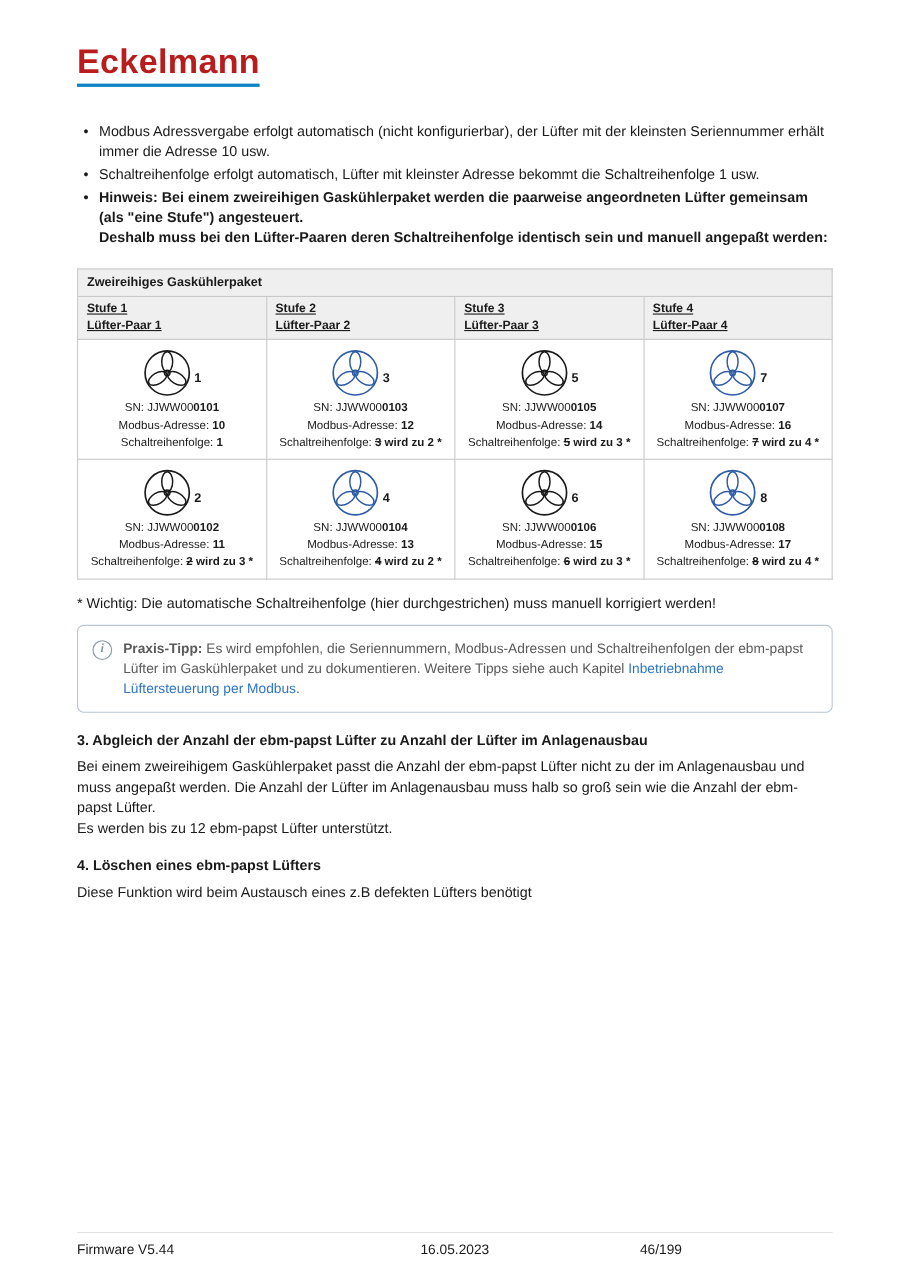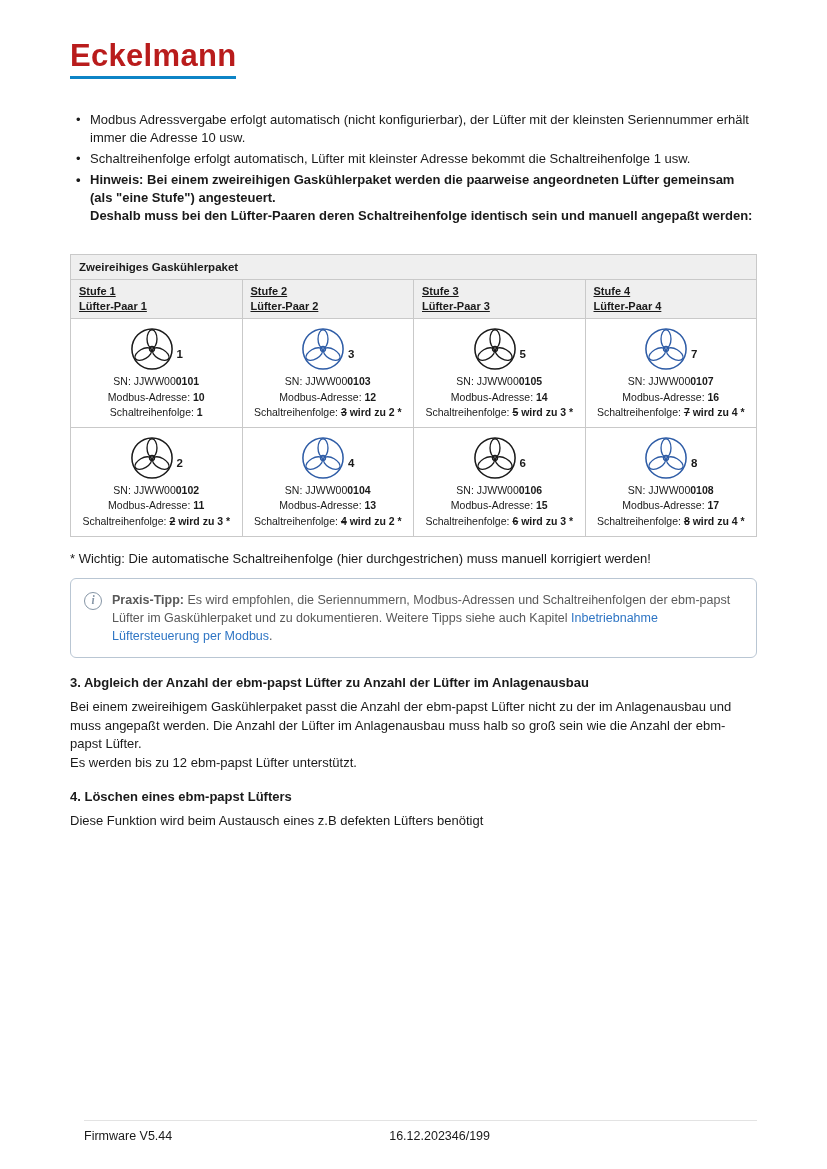--- a/index.html
+++ b/index.html
@@ -17,21 +17,21 @@
 
   .intro { margin-top:26px; }
 
   ul.bullets { list-style:none; margin:26px 0 0 6px; }
   ul.bullets li { padding-left:14px; position:relative; line-height:1.4; margin-bottom:3px; }
   ul.bullets li::before { content:"\2022"; position:absolute; left:0; }
   .bold { font-weight:bold; }
   .preline { white-space:pre-line; }
 
   
-  table.fan-table { width:100%; border-collapse:collapse; margin-top:28px; }
+  table.fan-table { width:100%; border-collapse:collapse; margin-top:18px; }
   table.fan-table th, table.fan-table td { border:1px solid var(--table-border,#c9c9c9); }
   .table-title th { background:var(--table-header-bg,#efefef); text-align:left; padding:6px 8px; font-size:11.5px; }
   .col-head th { background:var(--table-header-bg,#efefef); text-align:left; padding:4px 8px; font-size:11px; line-height:1.4; vertical-align:top;text-decoration:underline; }
   td.fan-cell { padding:8px 3px 7px; text-align:center; vertical-align:top; width:25%; }
   .fan-wrap { display:flex; align-items:center; justify-content:center; margin-bottom:3px; }
   .fan { display:inline-flex; }
   .fan.black { color:var(--fan-black,#1a1a1a); }
   .fan.blue  { color:var(--fan-blue,#2e5ca6); }
   .fan-num { font-weight:bold; font-size:11.5px; margin-left:3px; margin-top:10px; }
   .fan-line { font-size:10.5px; line-height:1.45; }
@@ -52,26 +52,26 @@
     font-size:11.5px; font-weight:bold; font-style:italic;
     font-family:"Liberation Serif", serif; margin-top:1px;
   }
   .tip-link { color:var(--link-blue,#2e75c4); cursor:pointer; text-decoration:none; }
 
   .sec-heading { font-weight:bold; margin-top:17px; }
   .sec-body { margin-top:8px; line-height:1.42; }
 
   
   .footer {
-    position:absolute; left:84px; right:70px; bottom:26px;
+    position:absolute; left:70px; right:70px; bottom:26px;
     display:grid; grid-template-columns:1fr auto 1fr;
     font-size:12.5px; border-top:1px solid #e3e3e3; padding-top:8px;
   }
   .footer .center { text-align:center; }
-  .footer .right { text-align:left; }
+  .footer .right { text-align:center; }
 
   .svgdefs { position:absolute; width:0; height:0; }
 </style>
 </head>
 <body>
 
 <svg class="svgdefs" aria-hidden="true">
   <defs>
     <g id="fanicon">
       <circle cx="23" cy="23" r="21" fill="none" stroke="currentColor" stroke-width="1.6"></circle>
@@ -245,15 +245,15 @@
   <div class="sec-body preline">Bei einem zweireihigem Gaskühlerpaket passt die Anzahl der ebm-papst Lüfter nicht zu der im Anlagenausbau und muss angepaßt werden. Die Anzahl der Lüfter im Anlagenausbau muss halb so groß sein wie die Anzahl der ebm-papst Lüfter.
 Es werden bis zu 12 ebm-papst Lüfter unterstützt.</div>
 
   <div class="sec-heading">4. Löschen eines ebm-papst Lüfters</div>
   <div class="sec-body">Diese Funktion wird beim Austausch eines z.B defekten Lüfters benötigt</div>
 
 </div>
 
 <div class="footer">
   <span>Firmware V5.44</span>
-  <span class="center">16.12.2023</span>
+  <span class="center">16.05.2023</span>
   <span class="right">46/199</span>
 </div>
 
 </body></html>

